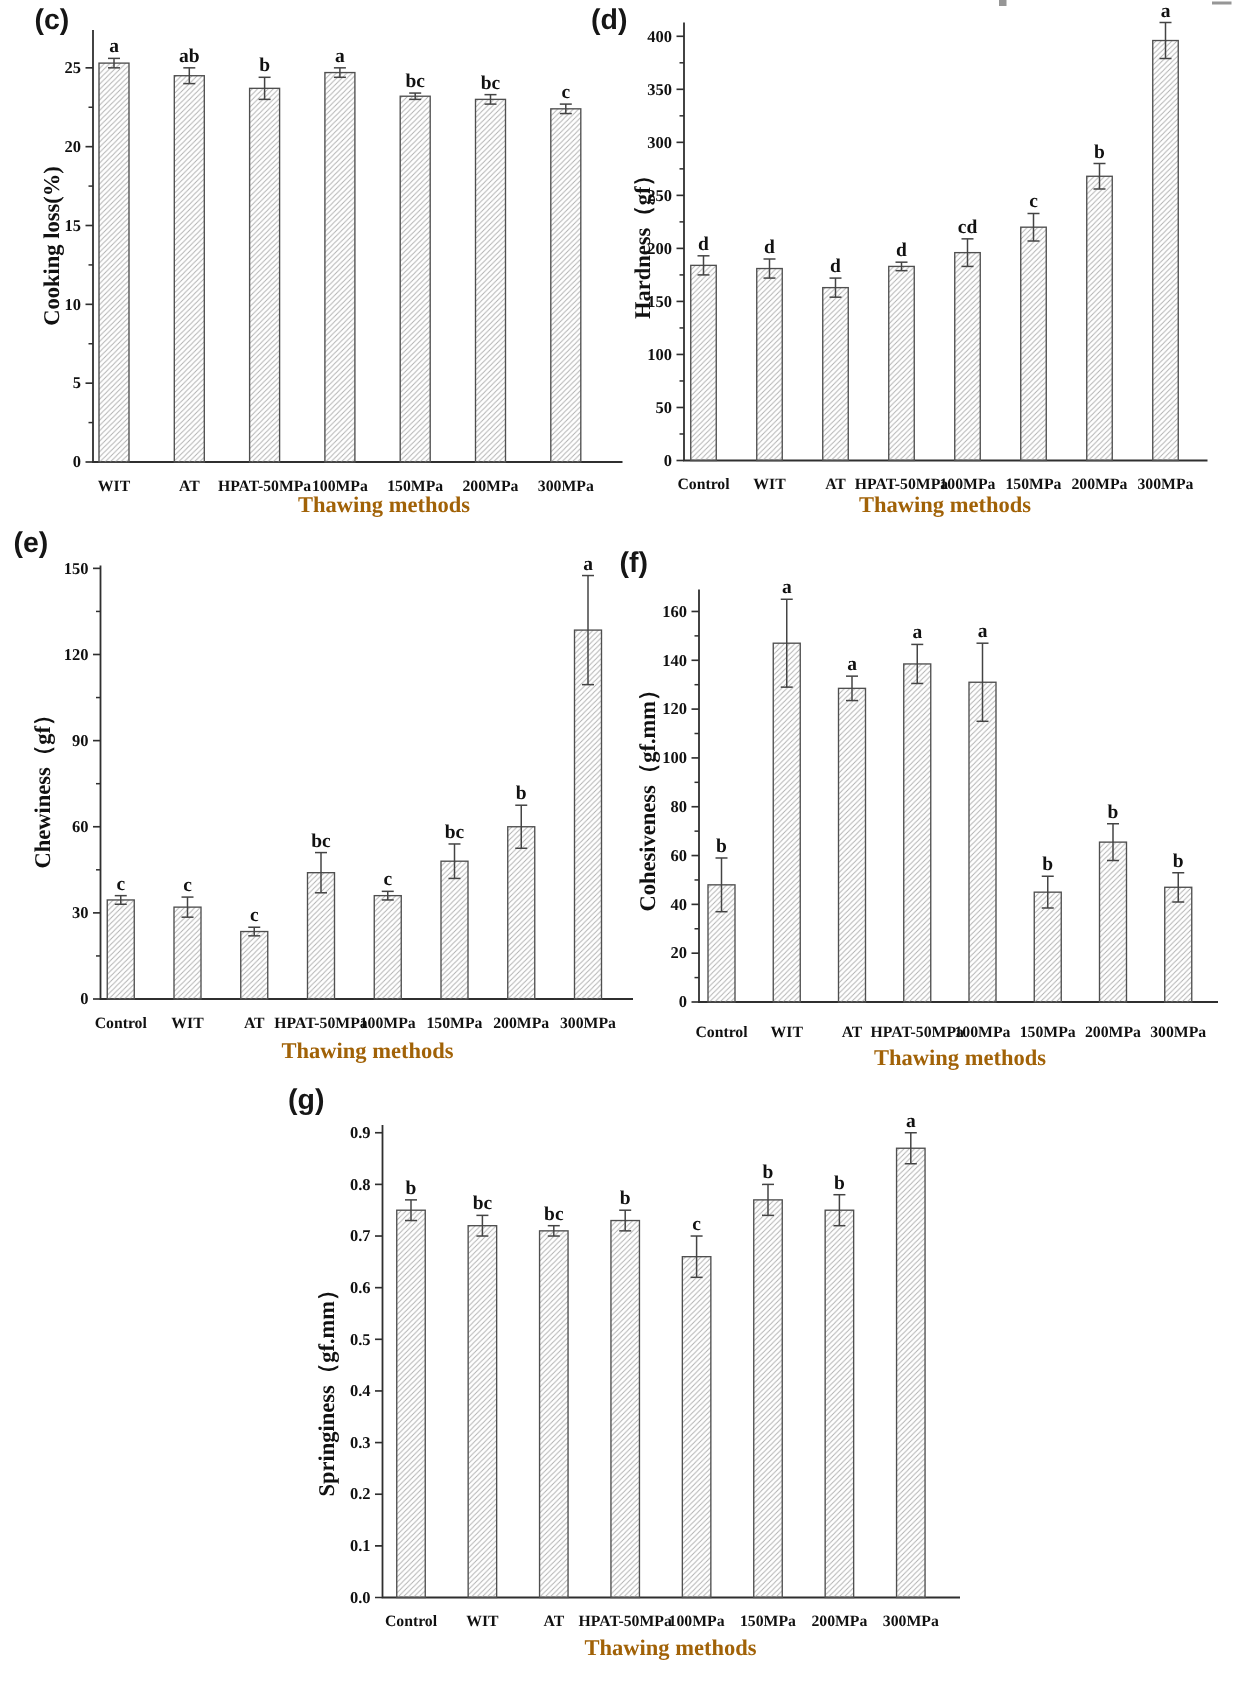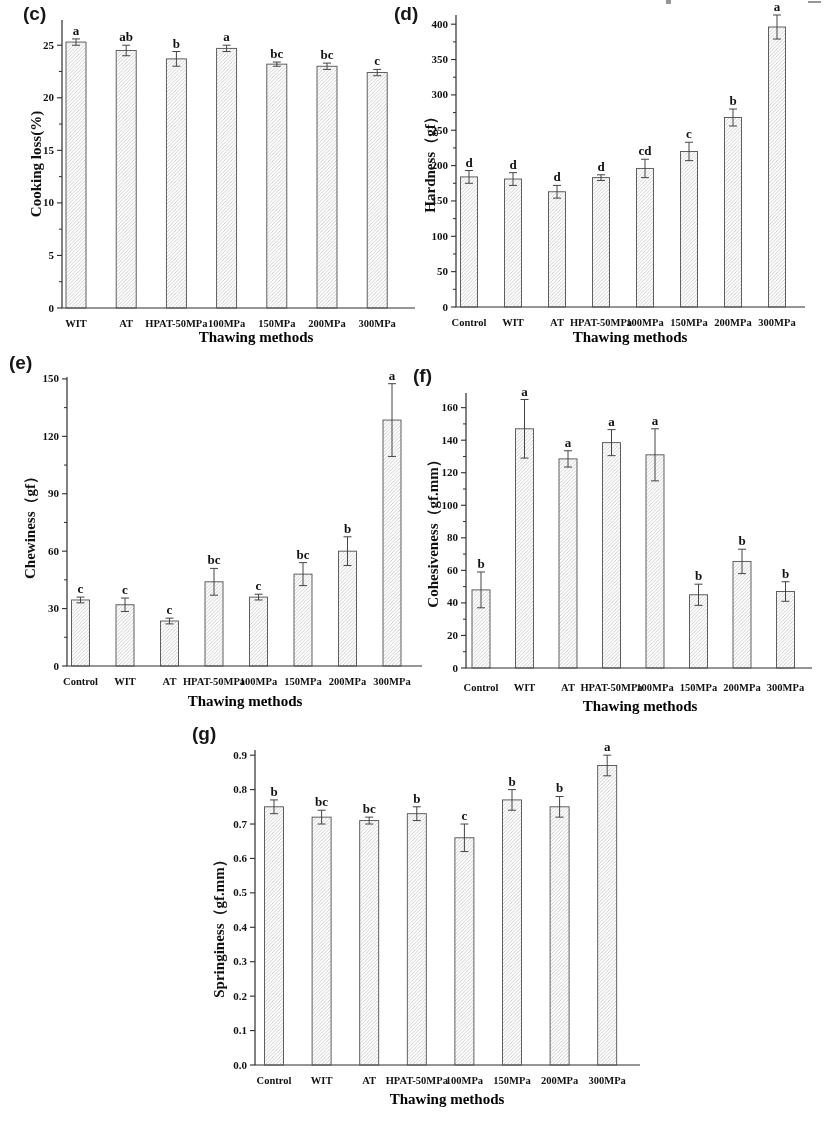--- a/index.html
+++ b/index.html
@@ -27,21 +27,21 @@
     color:#111111;
     white-space:nowrap;
     transform:translate(-50%,-50%) rotate(-90deg);
     line-height:1;
   }
   .x-title{
     position:absolute;
     font-family:"Liberation Serif", serif;
     font-weight:700;
     font-size:15px;
-    color:#000000;
+    color:#a16207;
     white-space:nowrap;
     transform:translateX(-50%);
     line-height:1;
   }
   .artifact{
     position:absolute;
     background:#6a6a6a;
     opacity:0.7;
   }
   svg{position:absolute;left:0;top:0;}

